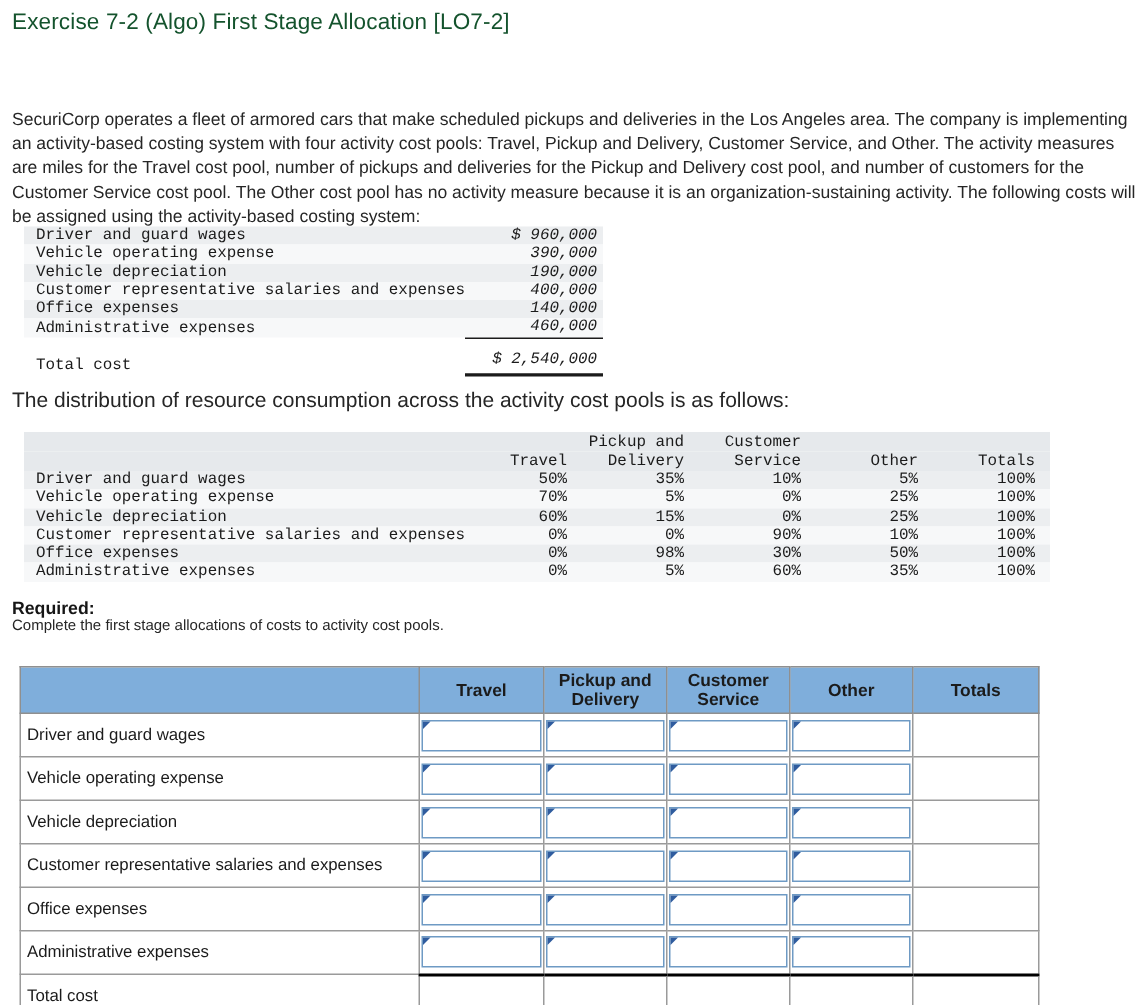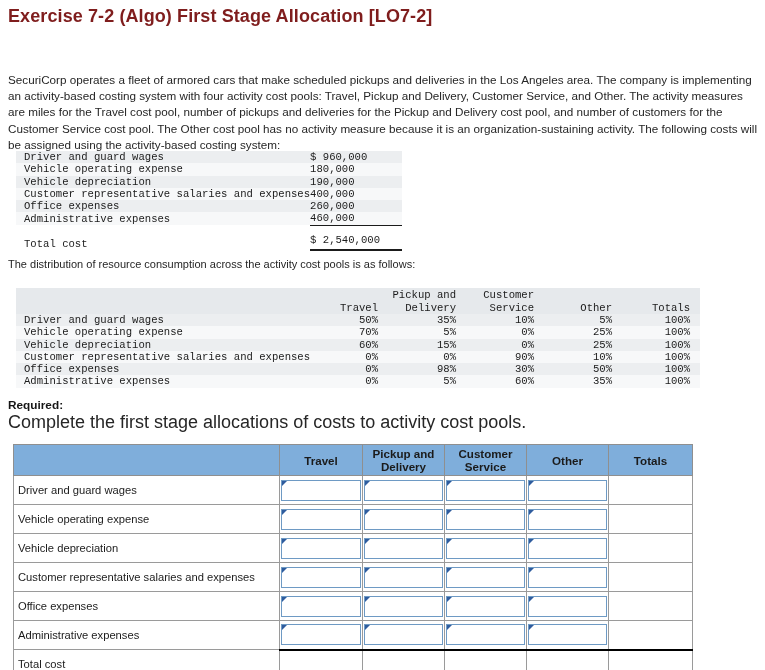--- a/index.html
+++ b/index.html
@@ -11,23 +11,23 @@
     width: 765px;
     height: 670px;
     font-family: "Liberation Sans", sans-serif;
     color: #1a1a1a;
     position: relative;
     overflow: hidden;
   }
 
   
   .title {
-    font-size: 18px;
-    font-weight: bold;
-    color: #7f1d1d;
+    font-size: 15px;
+    font-weight: normal;
+    color: #14532d;
     position: absolute;
     left: 8px;
     top: 6px;
     letter-spacing: 0.1px;
   }
 
   
   .intro {
     position: absolute;
     left: 8px;
@@ -60,40 +60,41 @@
   #cost-table {
     left: 16px;
     top: 151px;
   }
   #cost-table td.lbl {
     width: 280px;
     padding-left: 8px;
   }
   #cost-table td.val {
     width: 88px;
-    text-align: left;
+    text-align: right;
     padding-right: 4px;
+    font-style: italic;
   }
   #cost-table tr.totrow td.lbl { padding-top: 6px; }
   #cost-table td.val.topline {
     border-top: 1.4px solid #1b1b1b;
     padding-top: 8px;
   }
   #cost-table td.val.dblline {
     border-bottom: 1.1px solid #1b1b1b;
     box-shadow: inset 0 -4px 0 -2.9px #1b1b1b;
     padding-bottom: 4px;
   }
 
   
   .midtext {
     position: absolute;
     left: 8px;
     top: 258px;
-    font-size: 11px;
+    font-size: 14px;
     color: #262626;
   }
 
   
   #dist-table {
     left: 16px;
     top: 288px;
   }
   #dist-table td, #dist-table th {
     padding: 0;
@@ -123,21 +124,21 @@
     left: 8px;
     top: 398px;
     font-size: 11.8px;
     font-weight: bold;
     color: #161616;
   }
   .req-body {
     position: absolute;
     left: 8px;
     top: 412px;
-    font-size: 18px;
+    font-size: 10px;
     color: #262626;
     text-align: right;
   }
 
   
   #answer-table {
     position: absolute;
     left: 13px;
     top: 444px;
     border-collapse: collapse;
@@ -224,33 +225,33 @@
 <div class="intro">SecuriCorp operates a fleet of armored cars that make scheduled pickups and deliveries in the Los Angeles area. The company is implementing an activity-based costing system with four activity cost pools: Travel, Pickup and Delivery, Customer Service, and Other. The activity measures are miles for the Travel cost pool, number of pickups and deliveries for the Pickup and Delivery cost pool, and number of customers for the Customer Service cost pool. The Other cost pool has no activity measure because it is an organization-sustaining activity. The following costs will be assigned using the activity-based costing system:</div>
 
 <table id="cost-table" class="mono-table">
   <tbody>
     <tr class="band-dark">
       <td class="lbl">Driver and guard wages</td>
       <td class="val">$ 960,000</td>
     </tr>
     <tr class="band-light">
       <td class="lbl">Vehicle operating expense</td>
-      <td class="val">180,000</td>
+      <td class="val">390,000</td>
     </tr>
     <tr class="band-dark">
       <td class="lbl">Vehicle depreciation</td>
       <td class="val">190,000</td>
     </tr>
     <tr class="band-light">
       <td class="lbl">Customer representative salaries and expenses</td>
       <td class="val">400,000</td>
     </tr>
     <tr class="band-dark">
       <td class="lbl">Office expenses</td>
-      <td class="val">260,000</td>
+      <td class="val">140,000</td>
     </tr>
     <tr class="band-light">
       <td class="lbl">Administrative expenses</td>
       <td class="val">460,000</td>
     </tr>
     <tr class="totrow">
       <td class="lbl">Total cost</td>
       <td class="val topline dblline">$ 2,540,000</td>
     </tr>
   </tbody>

